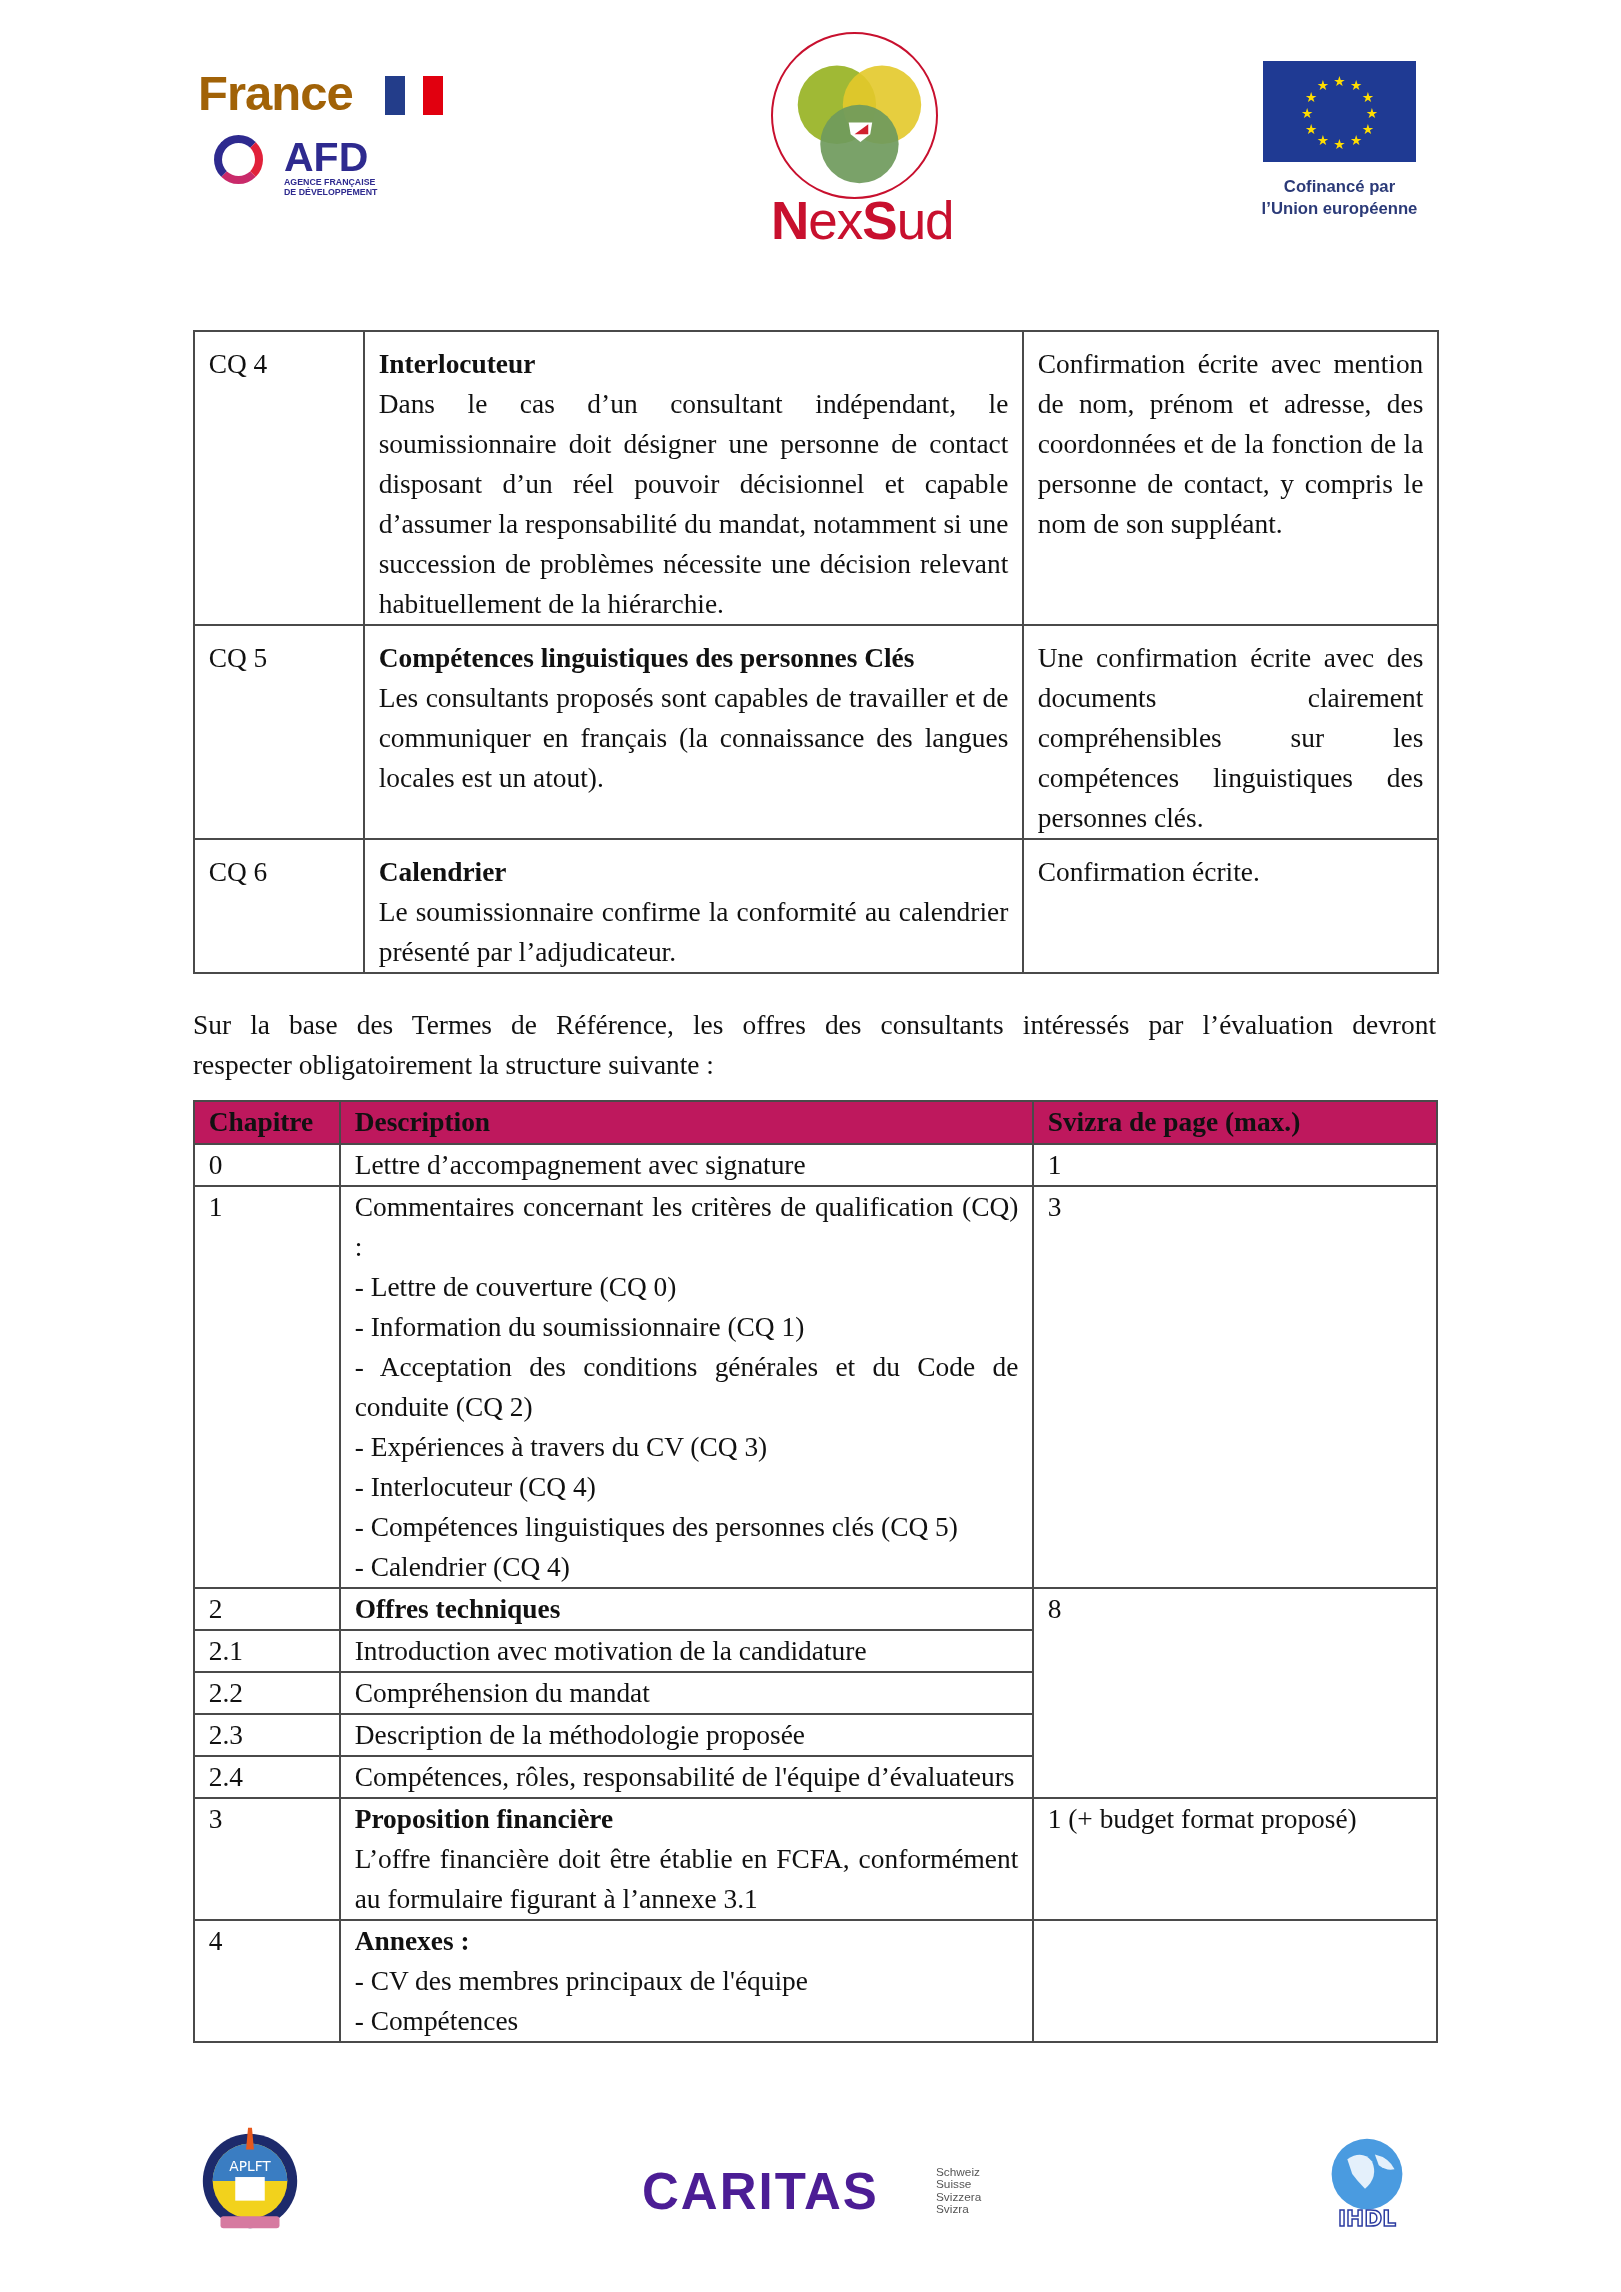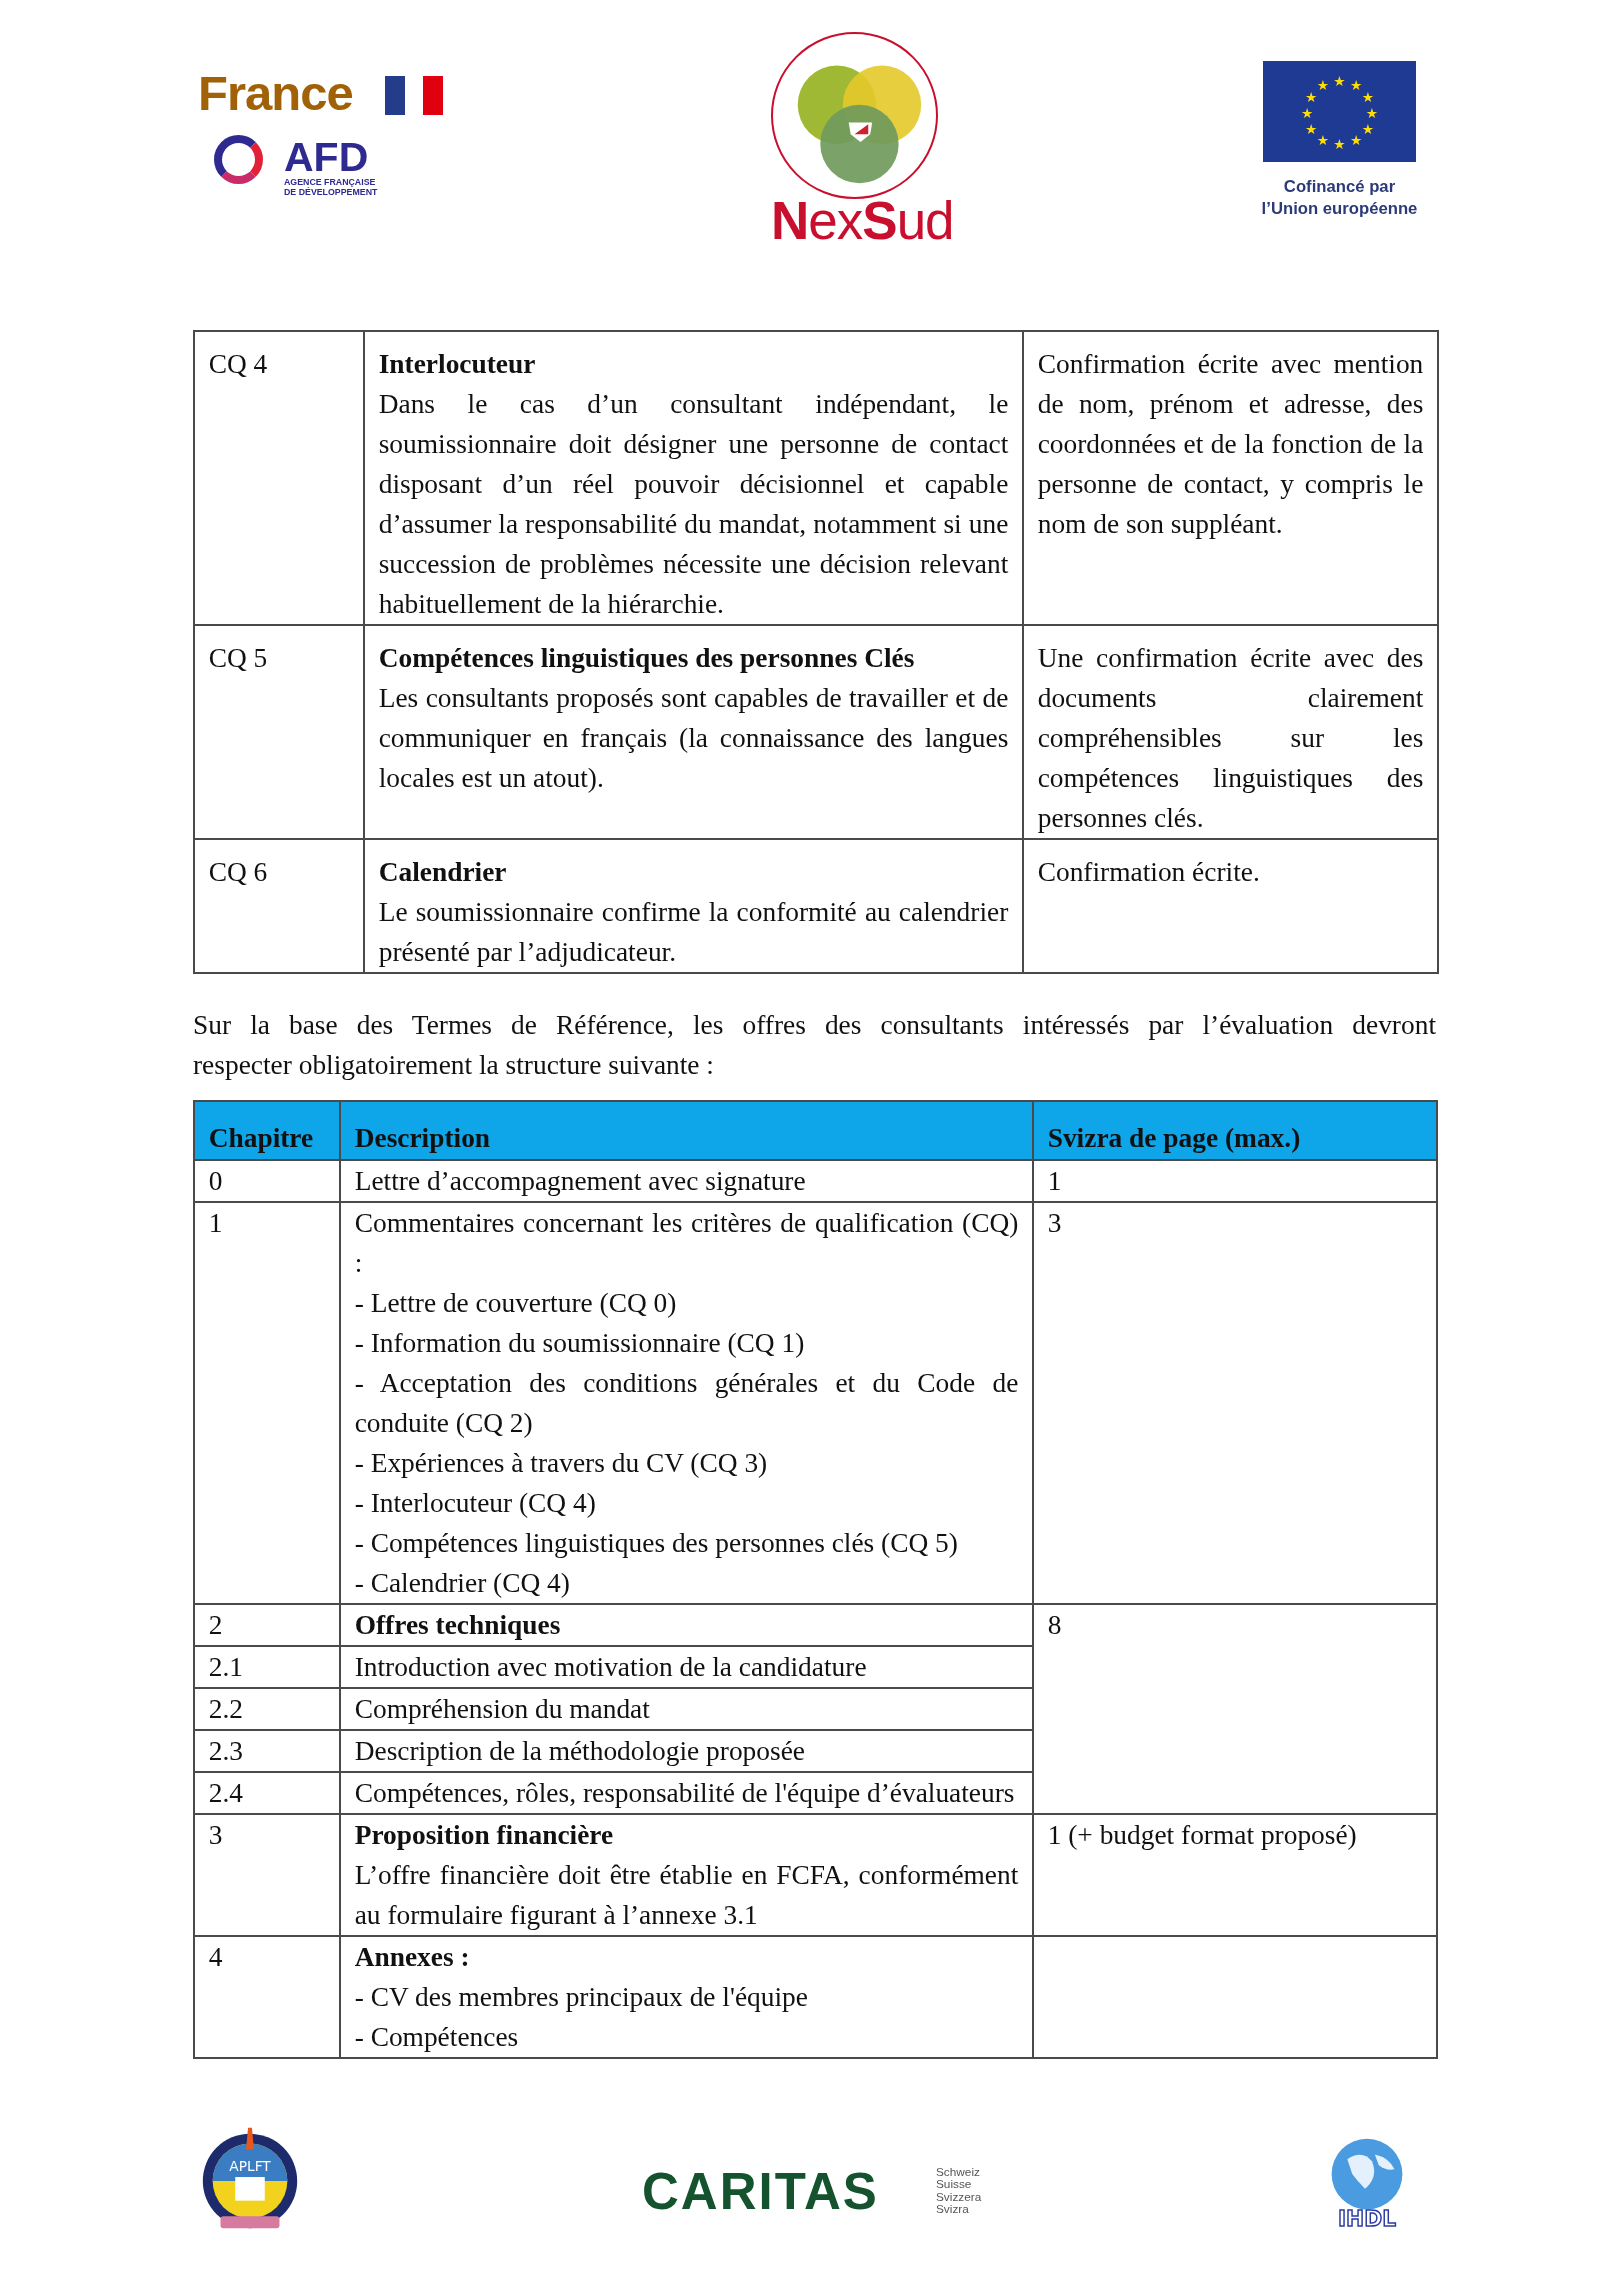--- a/index.html
+++ b/index.html
@@ -28,31 +28,31 @@
   .eu-caption { left: 1225px; top: 176px; width: 229px; text-align: center; font-family: "Liberation Sans", "DejaVu Sans", sans-serif;
      font-weight: bold; font-size: 16.7px; color: #2b3a78; line-height: 1.3; }
 
   
   table { border-collapse: collapse; position: absolute; table-layout: fixed; }
   td, th { border: 2px solid #4a4a4a; vertical-align: top; font-size: 27.4px; line-height: 40px;
            padding: 0 13.7px; text-align: justify; font-weight: normal; }
   .t1 { left: 193px; top: 330px; width: 1243px; }
   .t1 td { padding-top: 12px; }
   .t2 { left: 193px; top: 1100px; width: 1243px; }
-  .t2 th { background: #0ea5e9; font-weight: bold; text-align: left; height: 41px; padding-top: 16px; }
+  .t2 th { background: #be185d; font-weight: bold; text-align: left; height: 41px; padding-top: 0; }
   .bold { font-weight: bold; }
   .line { display: block; }
   .nojust { text-align: left; }
 
   .para { left: 193px; top: 1005px; width: 1243px; font-size: 27.4px; line-height: 40px; text-align: justify; text-align-last: left; }
   .para-l1 { text-align: justify; text-align-last: justify; display:block; }
 
   
   .caritas { left: 642px; top: 2166px; font-family: "Liberation Sans", "DejaVu Sans", sans-serif; font-weight: bold;
-     font-size: 51px; color: #14532d; letter-spacing: 2px; line-height: 1; }
+     font-size: 51px; color: #4c1d95; letter-spacing: 2px; line-height: 1; }
   .caritas-sub { left: 936px; top: 2166px; font-family: "Liberation Sans", "DejaVu Sans", sans-serif; font-size: 11.8px;
      color: #555; line-height: 1.05; }
 </style>
 </head>
 <body>
 
 <div>
   <div class="abs france-text">France</div>
   <div class="abs flag-blue"></div>
   <div class="abs flag-red"></div>

